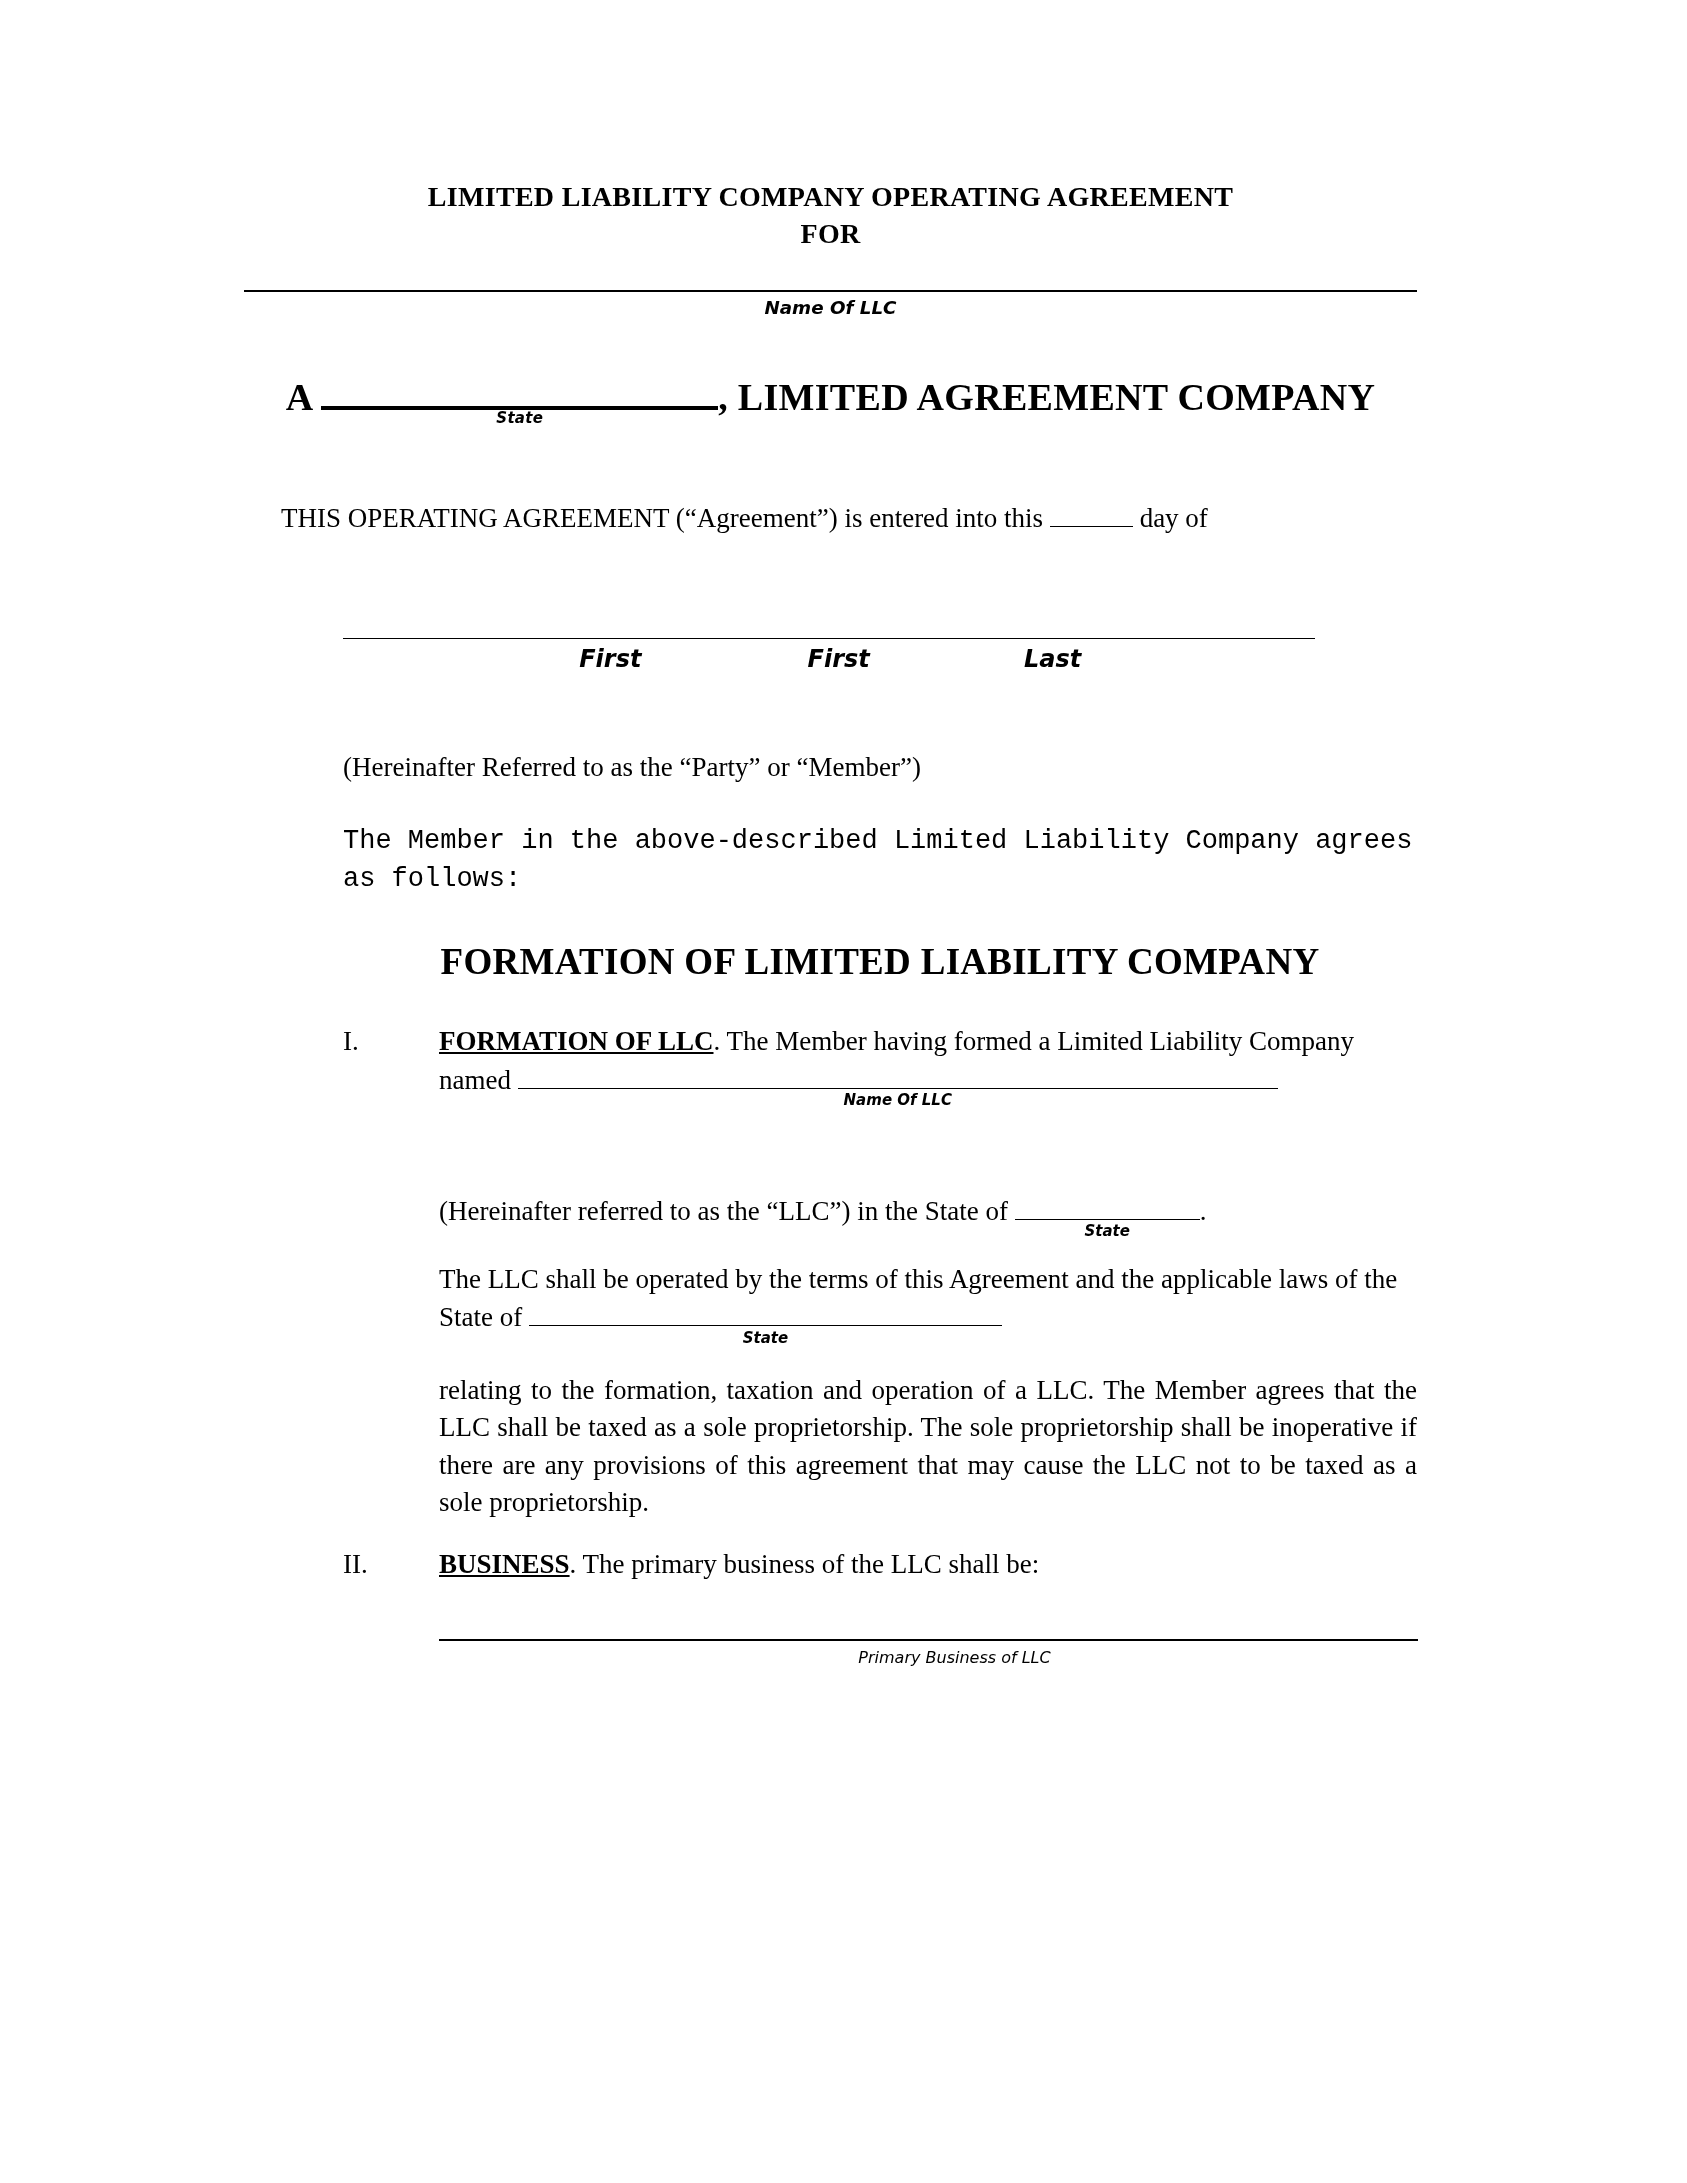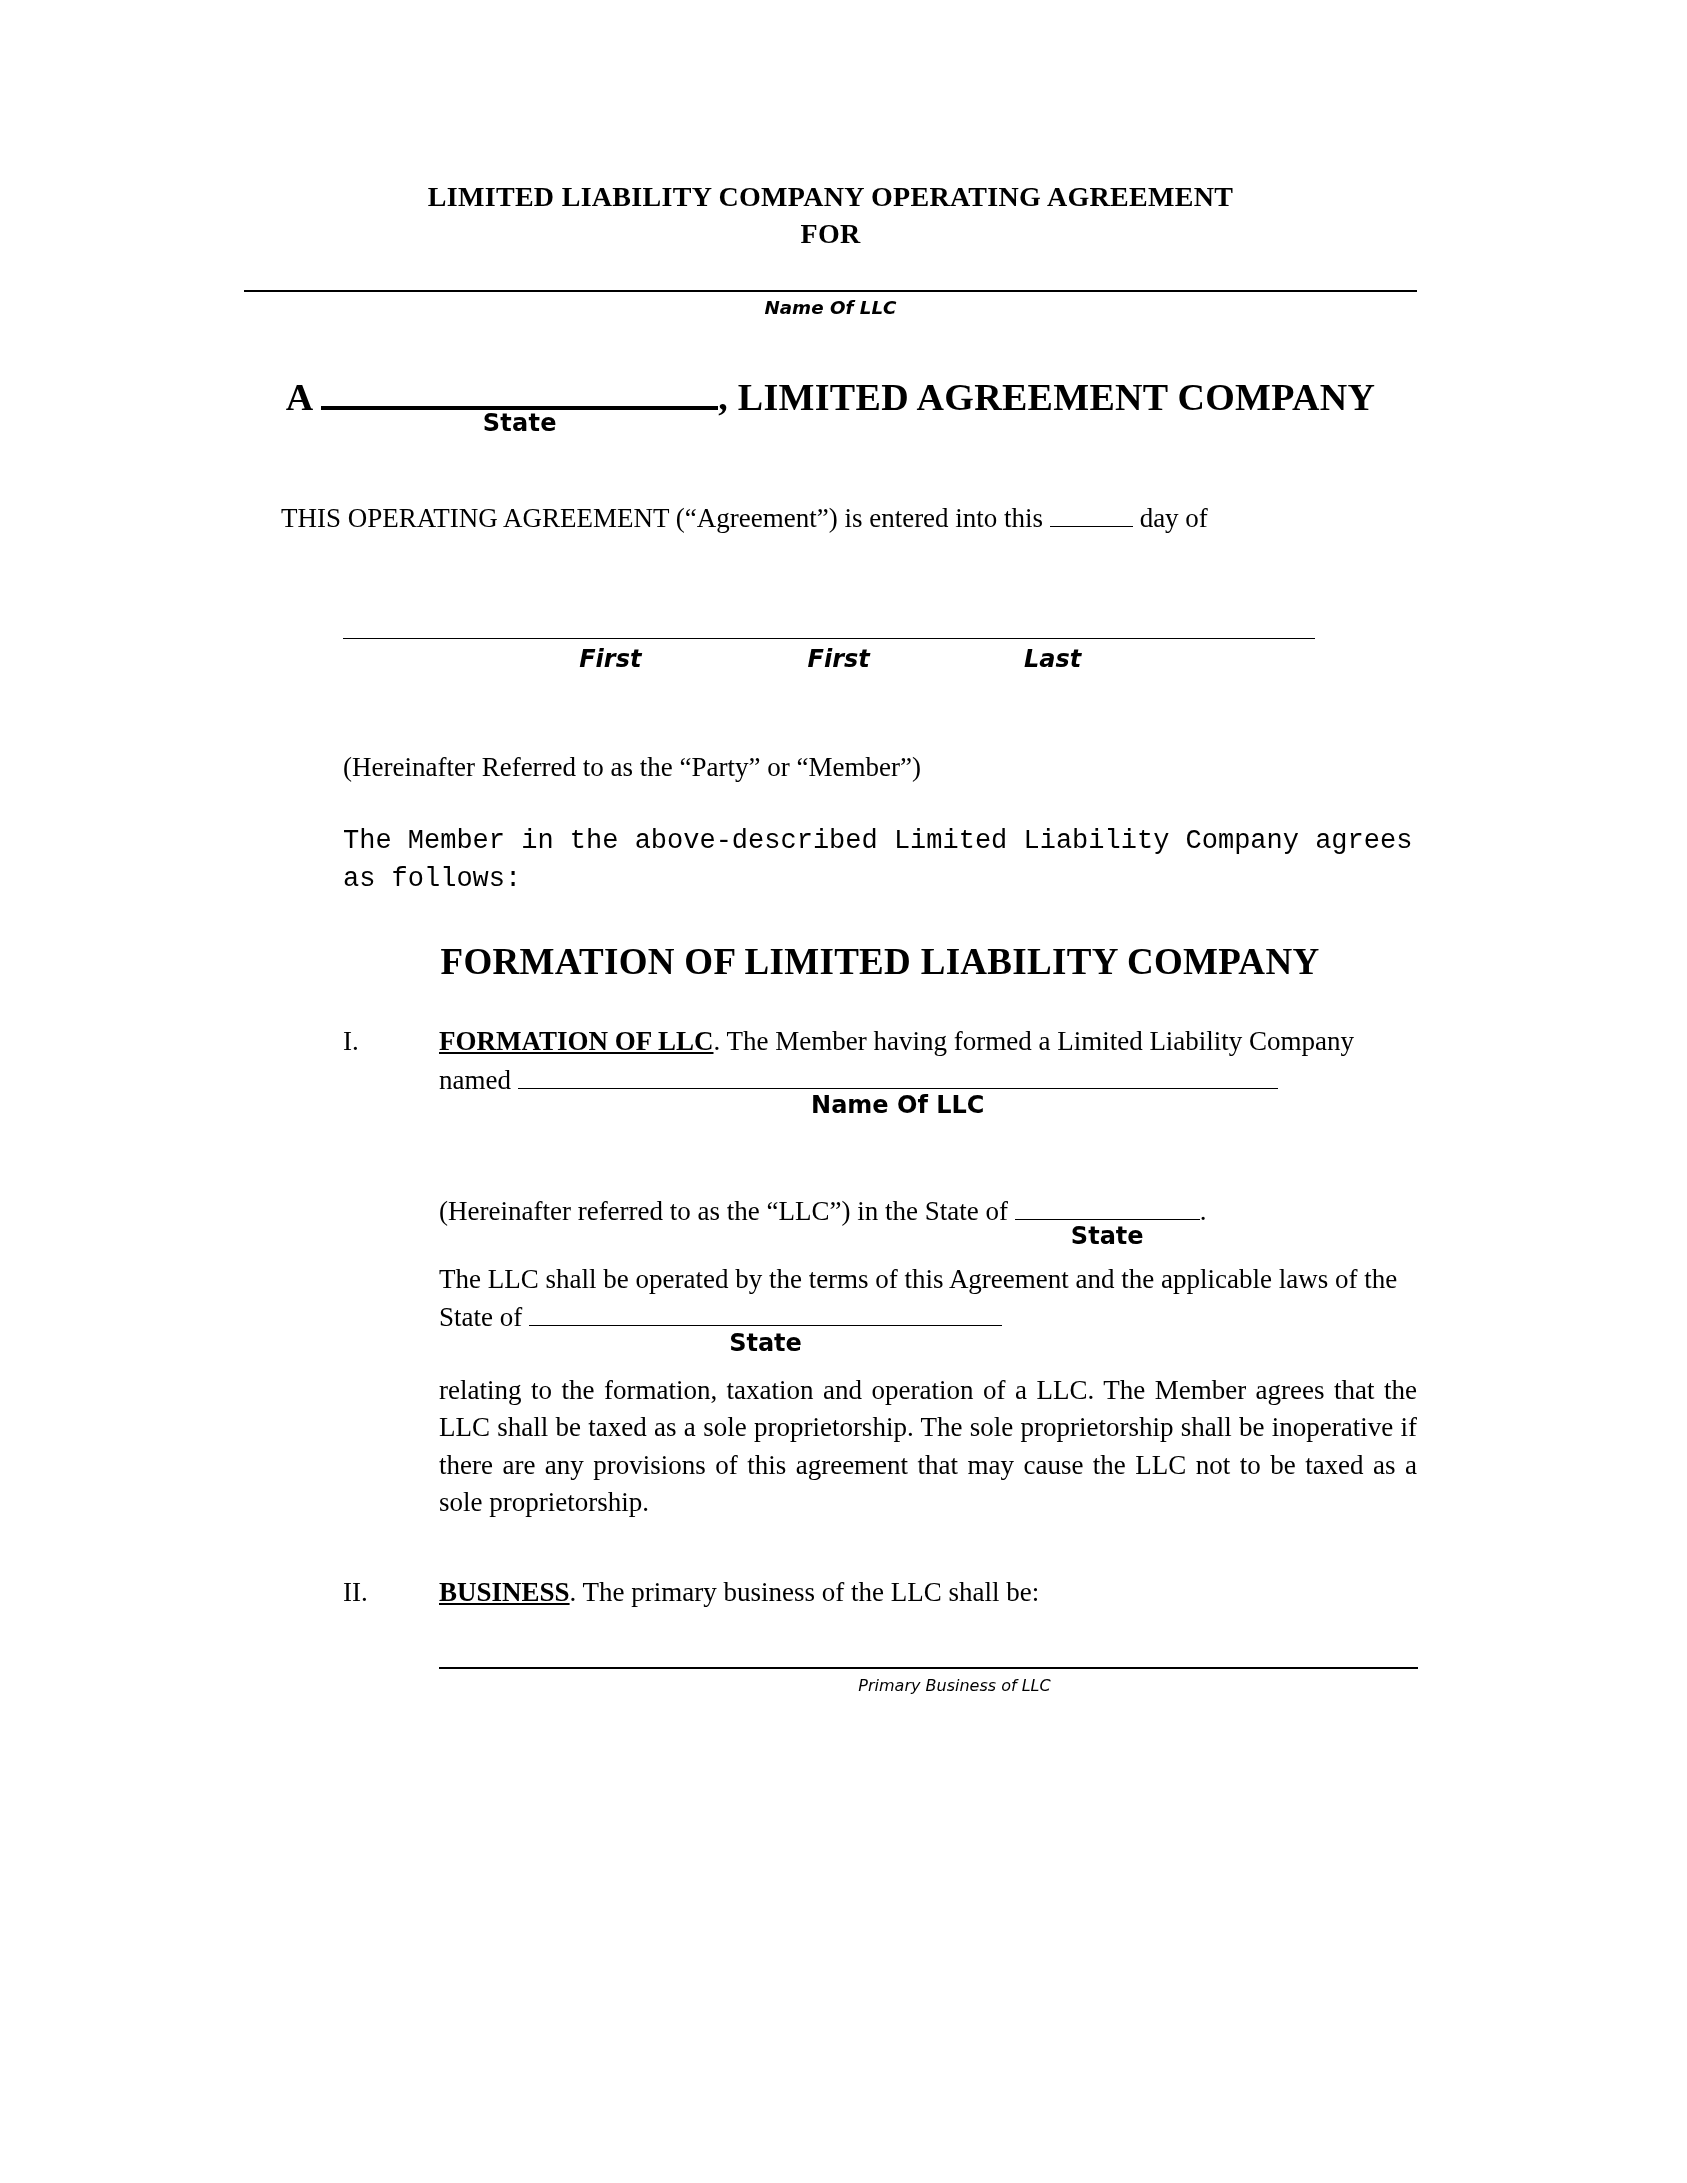--- a/index.html
+++ b/index.html
@@ -46,22 +46,23 @@
     height:1em;
     vertical-align:baseline;
   }
   .blank .under-label{
     position:absolute;
     top:calc(100% + 5.2px);
     left:50%;
     transform:translateX(-50%);
     white-space:nowrap;
     font-family:"DejaVu Sans",sans-serif;
+    font-style:italic;
     font-weight:600;
-    font-size:24px;
+    font-size:15px;
     line-height:1;
   }
   .bold-line{border-bottom-width:4.4px;}
   .w95{width:83px;}
   .w337{width:294px;}
   .w63{width:55px;}
   .w455{width:397px;}
   .w880{width:760px;}
   .w212{width:185px;}
   .w541{width:473px;}
@@ -102,21 +103,21 @@
   }
   .nl-first{left:27.5%;}
   .nl-middle{left:51%;}
   .nl-last{left:73%;}
   
   .item{display:flex;margin-left:99px;}
   .item-num{flex:none;width:96px;}
   .item-text{flex:1;min-width:0;}
   .item-heading{font-weight:bold;text-decoration:underline;}
   .mt-item1{margin-top:40px;}
-  .mt-item2{margin-top:52px;}
+  .mt-item2{margin-top:24px;}
   .p-after-label{margin-top:93px;}
   .p-tight{margin-top:30px;}
   .p-relating{margin-top:35px;}
   
   .bottom-line{
     position:relative;
     margin:56px 0 0 195px;
     width:979px;
     border-top:2.6px solid #000;
     height:40px;

